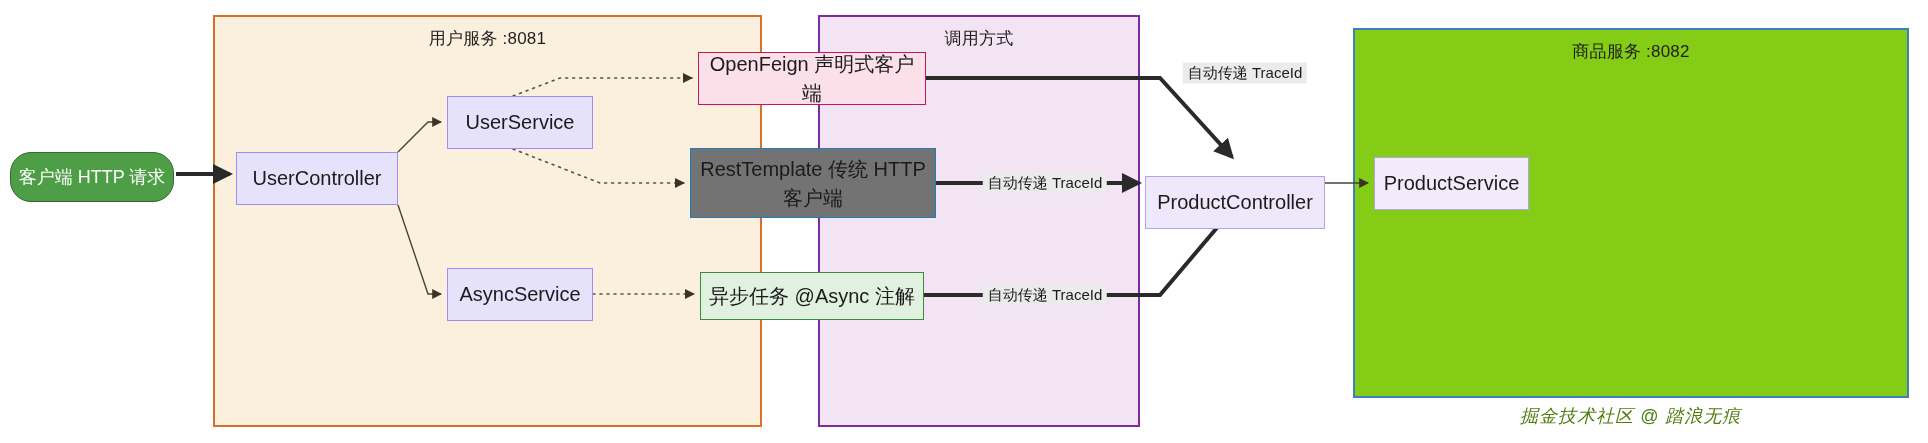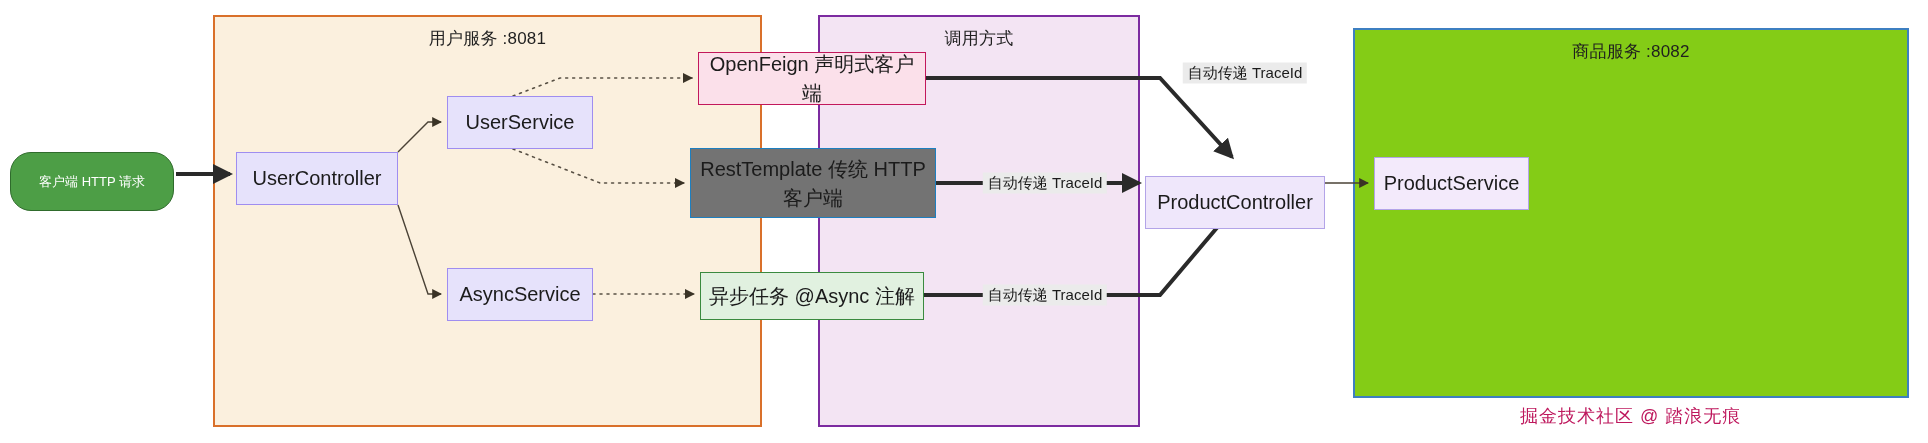--- a/index.html
+++ b/index.html
@@ -81,30 +81,30 @@
     justify-content: flex-end;
   }
   #node-async-task {
     left: 700px; top: 272px; width: 224px; height: 48px;
     background: #e1f1e0; border-color: #3a8a3f;
   }
 
   
   #node-client-request {
     position: absolute;
-    left: 10px; top: 152px; width: 164px; height: 59px;
+    left: 10px; top: 152px; width: 164px; height: 50px;
     box-sizing: border-box;
     display: flex;
     align-items: center;
     justify-content: center;
     background: #4d9e46;
     border: 1.5px solid #2f6b2c;
     border-radius: 21px;
     color: #ffffff;
-    font-size: 13px;
+    font-size: 18px;
     white-space: nowrap;
   }
 
   
   .edge-label {
     position: absolute;
     background: #ebebeb;
     color: #1b1b1b;
     font-size: 15px;
     padding: 1px 5px;
@@ -114,23 +114,24 @@
   #edge-label-trace-1 { left: 1245px; top: 73px; }
   #edge-label-trace-2 { left: 1045px; top: 183px; }
   #edge-label-trace-3 { left: 1045px; top: 295px; }
 
   
   #watermark {
     position: absolute;
     left: 1520px;
     top: 404px;
     font-size: 18px;
-    color: #be185d;
+    color: #4d7c0f;
     white-space: nowrap;
     letter-spacing: 1px;
+    font-style: italic;
   }
 
   
   #edges {
     position: absolute;
     left: 0; top: 0;
     width: 1928px; height: 443px;
     pointer-events: none;
   }
   .edge-thick  { stroke: #2a2a2a; stroke-width: 4;   fill: none; }

